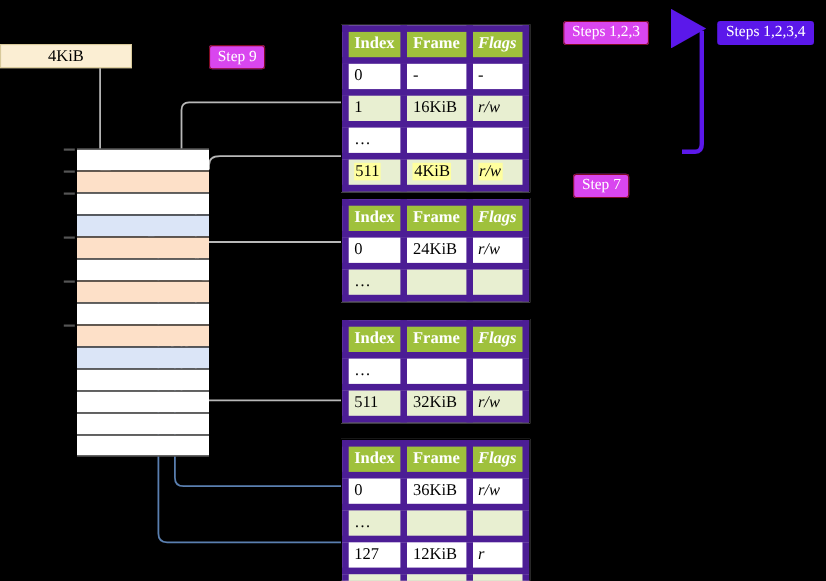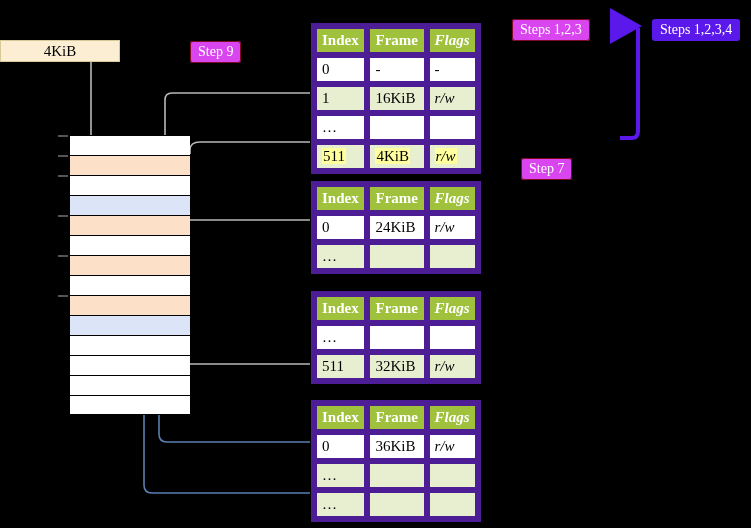--- a/index.html
+++ b/index.html
@@ -228,20 +228,25 @@
         <tr class="plain">
           <td class="c-index">0</td>
           <td class="c-frame">36KiB</td>
           <td class="c-flags">r/w</td>
         </tr>
         <tr class="alt">
           <td class="c-index">…</td>
           <td class="c-frame"></td>
           <td class="c-flags"></td>
         </tr>
+        <tr class="plain">
+          <td class="c-index">127</td>
+          <td class="c-frame">12KiB</td>
+          <td class="c-flags">r</td>
+        </tr>
         <tr class="alt">
           <td class="c-index">…</td>
           <td class="c-frame"></td>
           <td class="c-flags"></td>
         </tr>
       </tbody>
     </table>
   </div>
 
 </body></html>

